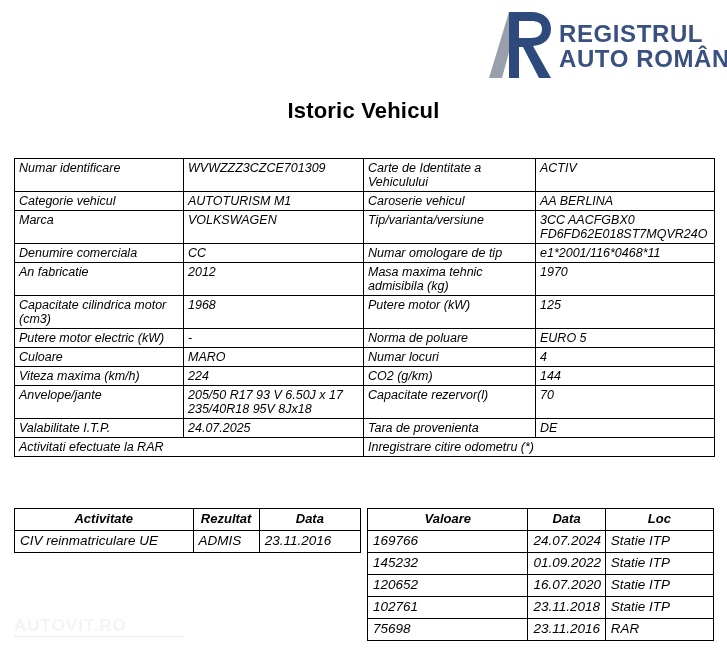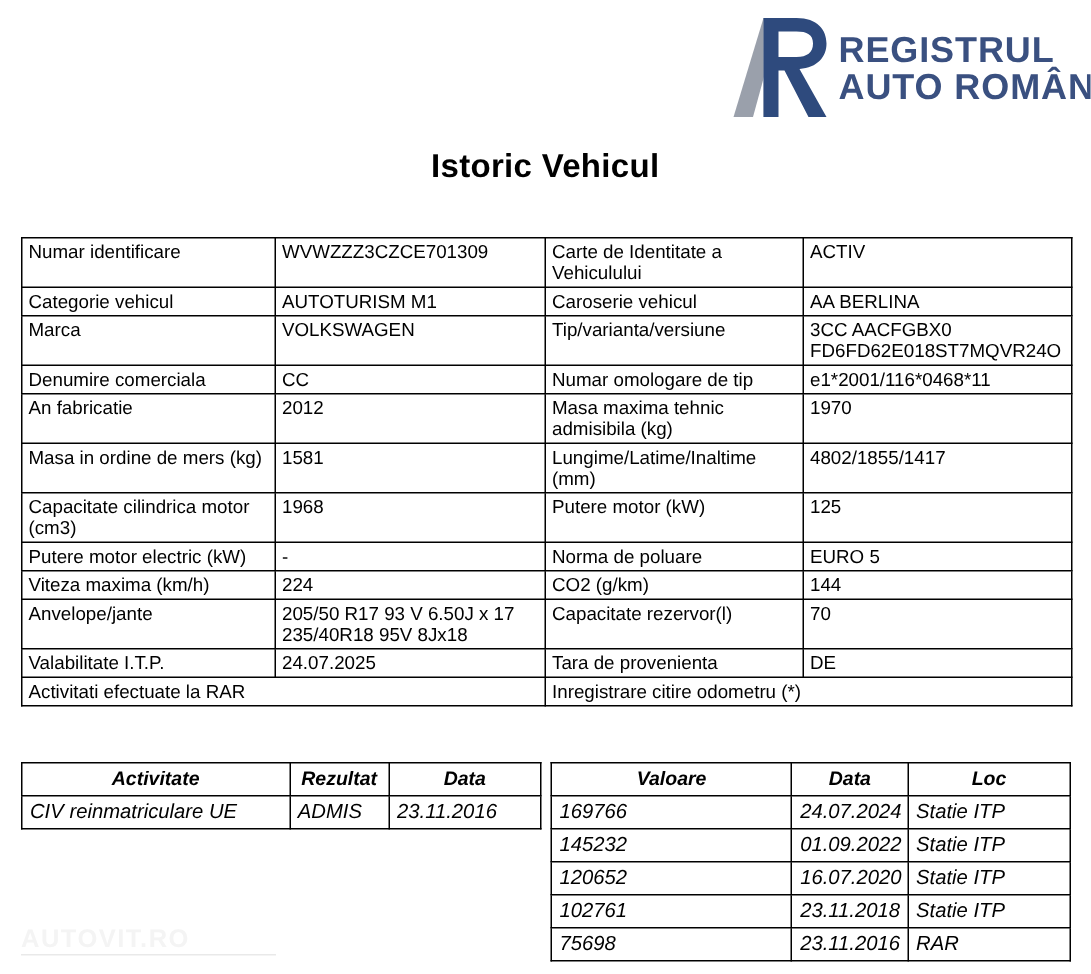--- a/index.html
+++ b/index.html
@@ -71,20 +71,21 @@
   table.grid td, table.grid th {
     border: 1px solid #000000;
     font-size: 12.5px;
     font-weight: normal;
     padding: 2px 4px 2px 4px;
     vertical-align: top;
     line-height: 14px;
     word-wrap: break-word;
     overflow-wrap: break-word;
     text-align: left;
+    font-style: italic;
   }
 
   
   col.c1 { width: 169px; }
   col.c2 { width: 180px; }
   col.c3 { width: 172px; }
   col.c4 { width: 179px; }
 
   
   .section-bar td {
@@ -213,36 +214,36 @@
         <td>Numar omologare de tip</td>
         <td>e1*2001/116*0468*11</td>
       </tr>
       <tr>
         <td>An fabricatie</td>
         <td>2012</td>
         <td>Masa maxima tehnic admisibila (kg)</td>
         <td>1970</td>
       </tr>
       <tr>
-        <td>Masa in ordine de mers (kg)</td>
-        <td>1581</td>
-        <td>Lungime/Latime/Inaltime (mm)</td>
-        <td>4802/1855/1417</td>
-      </tr>
-      <tr>
         <td>Capacitate cilindrica motor (cm3)</td>
         <td>1968</td>
         <td>Putere motor (kW)</td>
         <td>125</td>
       </tr>
       <tr>
         <td>Putere motor electric (kW)</td>
         <td>-</td>
         <td>Norma de poluare</td>
         <td>EURO 5</td>
+      </tr>
+      <tr>
+        <td>Culoare</td>
+        <td>MARO</td>
+        <td>Numar locuri</td>
+        <td>4</td>
       </tr>
       <tr>
         <td>Viteza maxima (km/h)</td>
         <td>224</td>
         <td>CO2 (g/km)</td>
         <td>144</td>
       </tr>
       <tr>
         <td>Anvelope/jante</td>
         <td>205/50 R17 93 V 6.50J x 17 235/40R18 95V 8Jx18</td>

